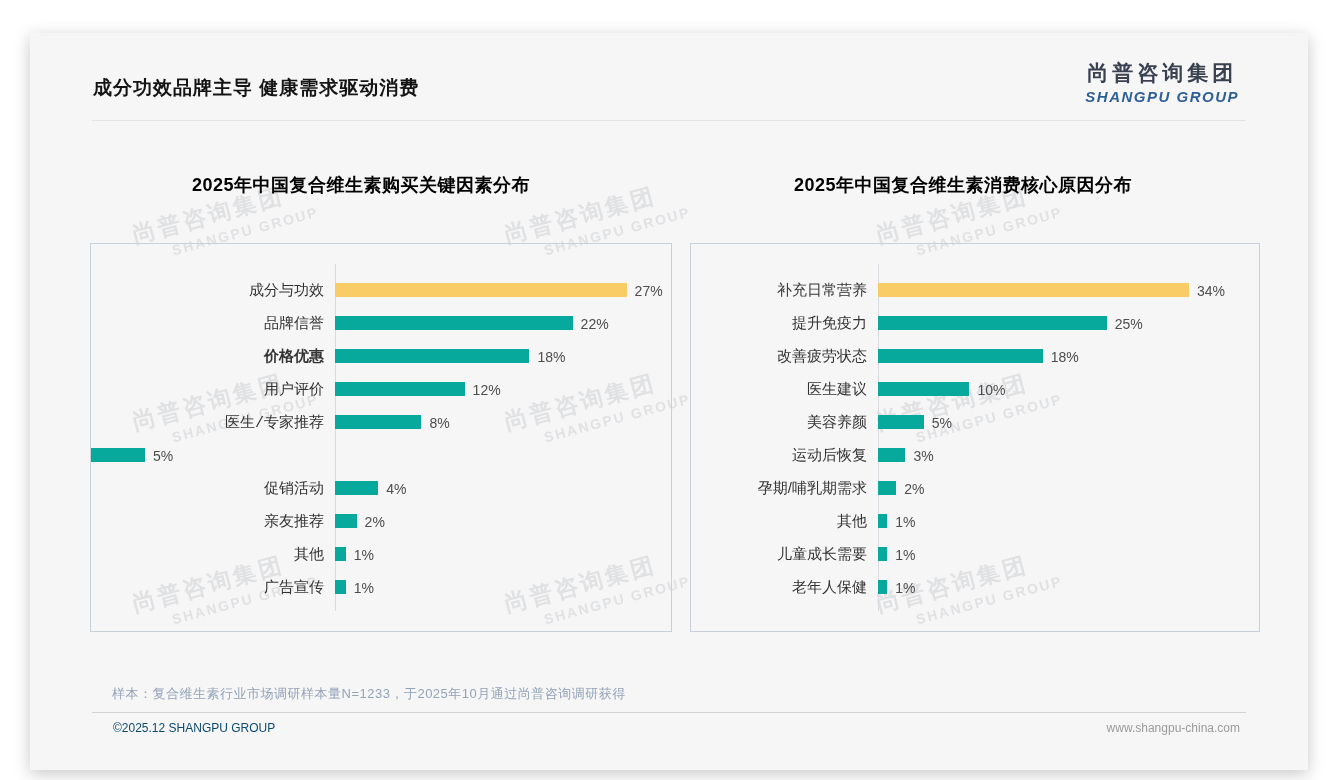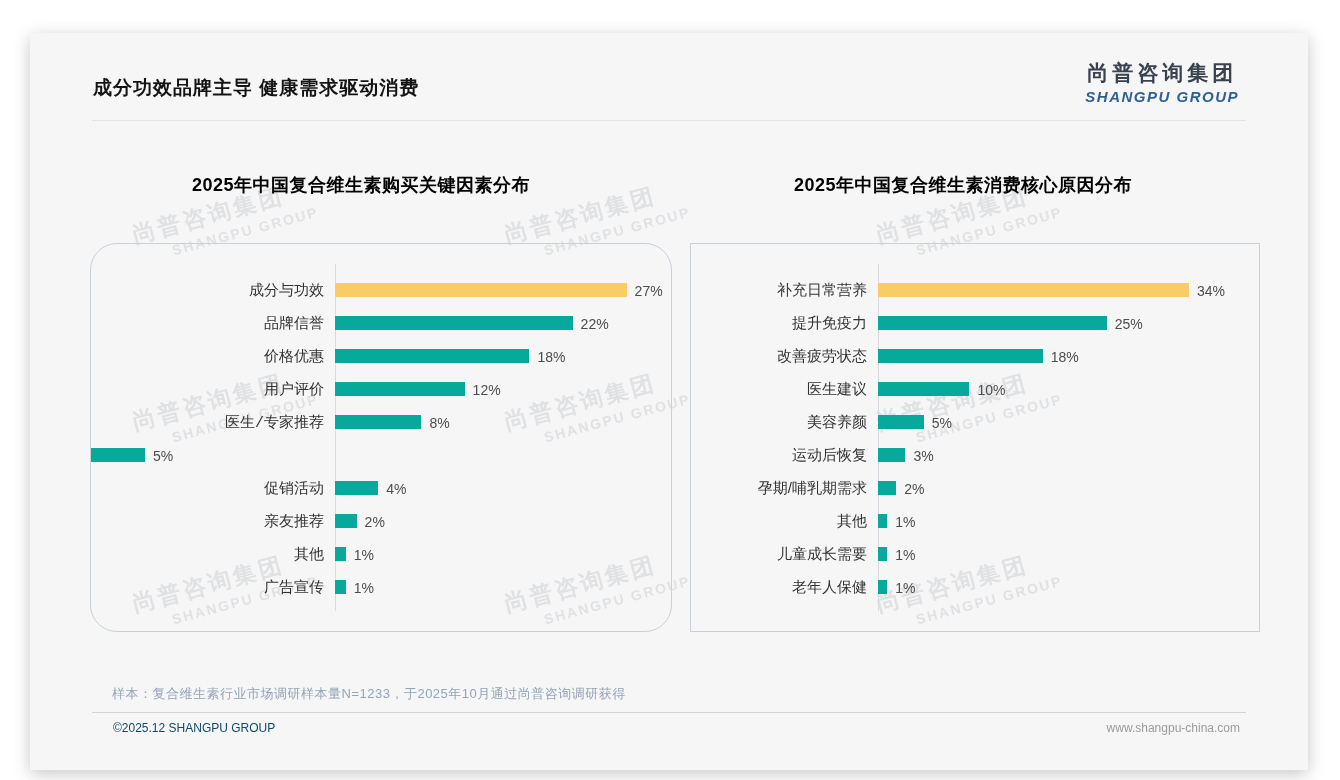--- a/index.html
+++ b/index.html
@@ -26,21 +26,21 @@
   .logo-cn { font-size: 21px; font-weight: 700; color: #3a4150; letter-spacing: 4px; }
   .logo-en { font-size: 15px; font-weight: 700; font-style: italic; color: #2e5f96; letter-spacing: 1.5px; margin-top: 1px; }
   .title-divider { position: absolute; left: 62px; top: 87px; width: 1154px; height: 1px; background: #e2e3e5; }
 
   
   .chart-title { position: absolute; top: 140px; font-size: 18px; font-weight: 700; color: #000; text-align: center; letter-spacing: 0.5px; }
   .chart-title.left  { left: 40px;  width: 582px; }
   .chart-title.right { left: 648px; width: 570px; text-align: center; }
 
   .panel { position: absolute; top: 210px; height: 389px; border: 1px solid #c8d0d9; padding-top: 30px; }
-  .panel.left  { left: 60px;  width: 582px; border-radius: 27px; }
+  .panel.left  { left: 60px;  width: 582px; }
   .panel.right { left: 660px; width: 570px; }
 
   .axis-line { position: absolute; top: 20px; bottom: 20px; width: 1px; background: #d7dade; }
 
   .chart-row { display: flex; align-items: center; height: 33px; position: relative; }
   .cat-label { font-size: 15px; color: #333; text-align: right; padding-right: 11px; flex: none; }
   .bar-wrap { display: flex; align-items: flex-start; flex: 1 1 auto; min-width: 0; }
   .bar { height: 14px; flex: none; }
   .val-label { font-size: 14px; color: #4d4d4d; margin-left: 8px; white-space: nowrap; }
 
@@ -117,21 +117,21 @@
           </div>
         </div>
         <div class="chart-row">
           <div class="cat-label" style="width: 244px;">品牌信誉</div>
           <div class="bar-wrap">
             <div class="bar" style="width: 237.6px; background: rgb(7, 169, 156);"></div>
             <span class="val-label">22%</span>
           </div>
         </div>
         <div class="chart-row">
-          <div class="cat-label" style="width: 244px;">价格优惠</div>
+          <div class="cat-label" style="width: 244px; font-weight: bold;">价格优惠</div>
           <div class="bar-wrap">
             <div class="bar" style="width: 194.4px; background: rgb(7, 169, 156);"></div>
             <span class="val-label">18%</span>
           </div>
         </div>
         <div class="chart-row">
           <div class="cat-label" style="width: 244px;">用户评价</div>
           <div class="bar-wrap">
             <div class="bar" style="width: 129.6px; background: rgb(7, 169, 156);"></div>
             <span class="val-label">12%</span>

